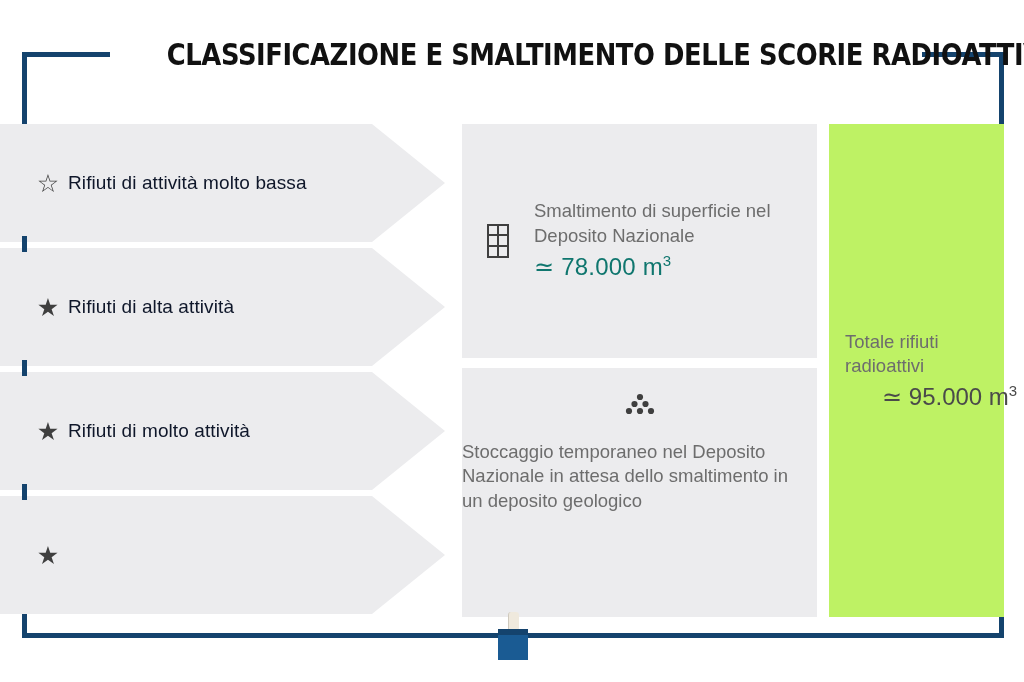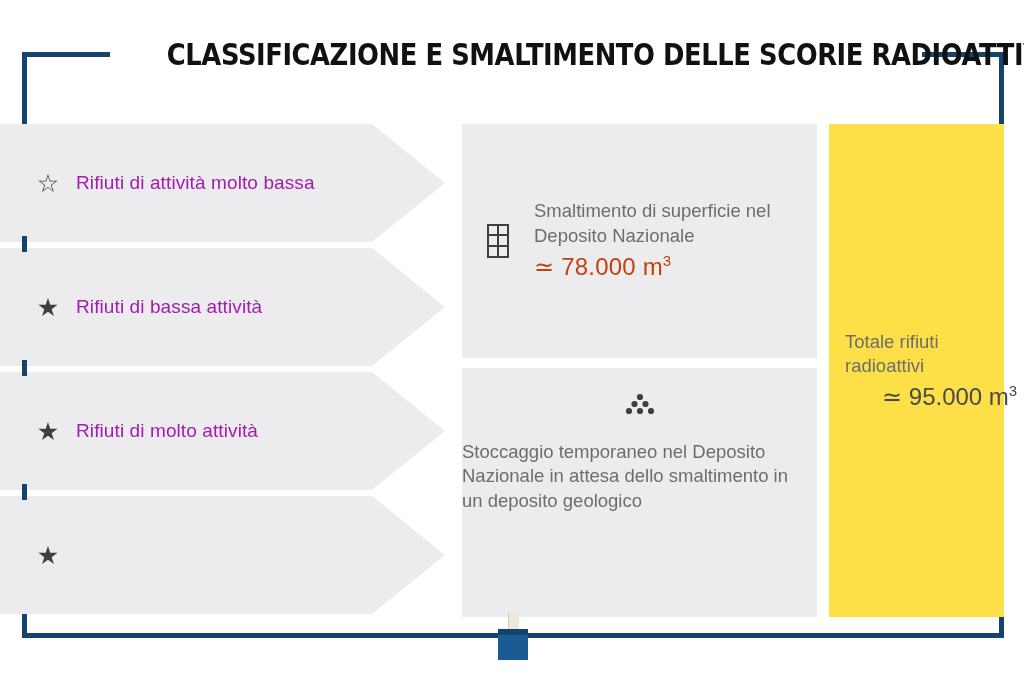--- a/index.html
+++ b/index.html
@@ -79,23 +79,22 @@
   .chev .star {
     width: 40px;
     margin-left: 28px;
     text-align: center;
     font-size: 25px;
     line-height: 1;
     color: #3f3f3f;
   }
   .chev .star.hollow { color: #3f3f3f; }
   .chev .label {
-    margin-left: 8px;
     font-size: 19px;
-    color: #a21caf;
+    color: #0f172a;
     font-family: "Liberation Sans", sans-serif;
     letter-spacing: 0.1px;
   }
 
   
   .tick {
     position: absolute;
     left: 22px;
     width: 5px;
     height: 16px;
@@ -125,33 +124,33 @@
   .mid-text {
     font-size: 18.5px;
     color: #6d6d6d;
     line-height: 1.32;
     padding-right: 12px;
   }
   .mid-text .vol {
     display: block;
     margin-top: 3px;
     font-size: 24px;
-    color: #c2410c;
+    color: #0f766e;
     letter-spacing: 0.2px;
   }
   .mid-text .vol sup { font-size: 15px; }
 
   
   .total-box {
     position: absolute;
     left: 829px;
     top: 124px;
     width: 175px;
     height: 493px;
-    background: #fde047;
+    background: #bef264;
     display: flex;
     flex-direction: column;
     justify-content: center;
     padding-left: 16px;
     box-sizing: border-box;
   }
   .total-box .tlabel {
     font-size: 18.5px;
     color: #6d6d6d;
     line-height: 1.32;
@@ -215,21 +214,21 @@
 
 <div class="chevrons">
 
   <div class="chev r0">
     <span class="star hollow">☆</span>
     <span class="label">Rifiuti di attività molto bassa</span>
   </div>
 
   <div class="chev r1">
     <span class="star">★</span>
-    <span class="label">Rifiuti di bassa attività</span>
+    <span class="label">Rifiuti di alta attività</span>
   </div>
 
   <div class="chev r2">
     <span class="star">★</span>
     <span class="label">Rifiuti di molto attività</span>
   </div>
 
   <div class="chev r3">
     <span class="star">★</span>
   </div>

